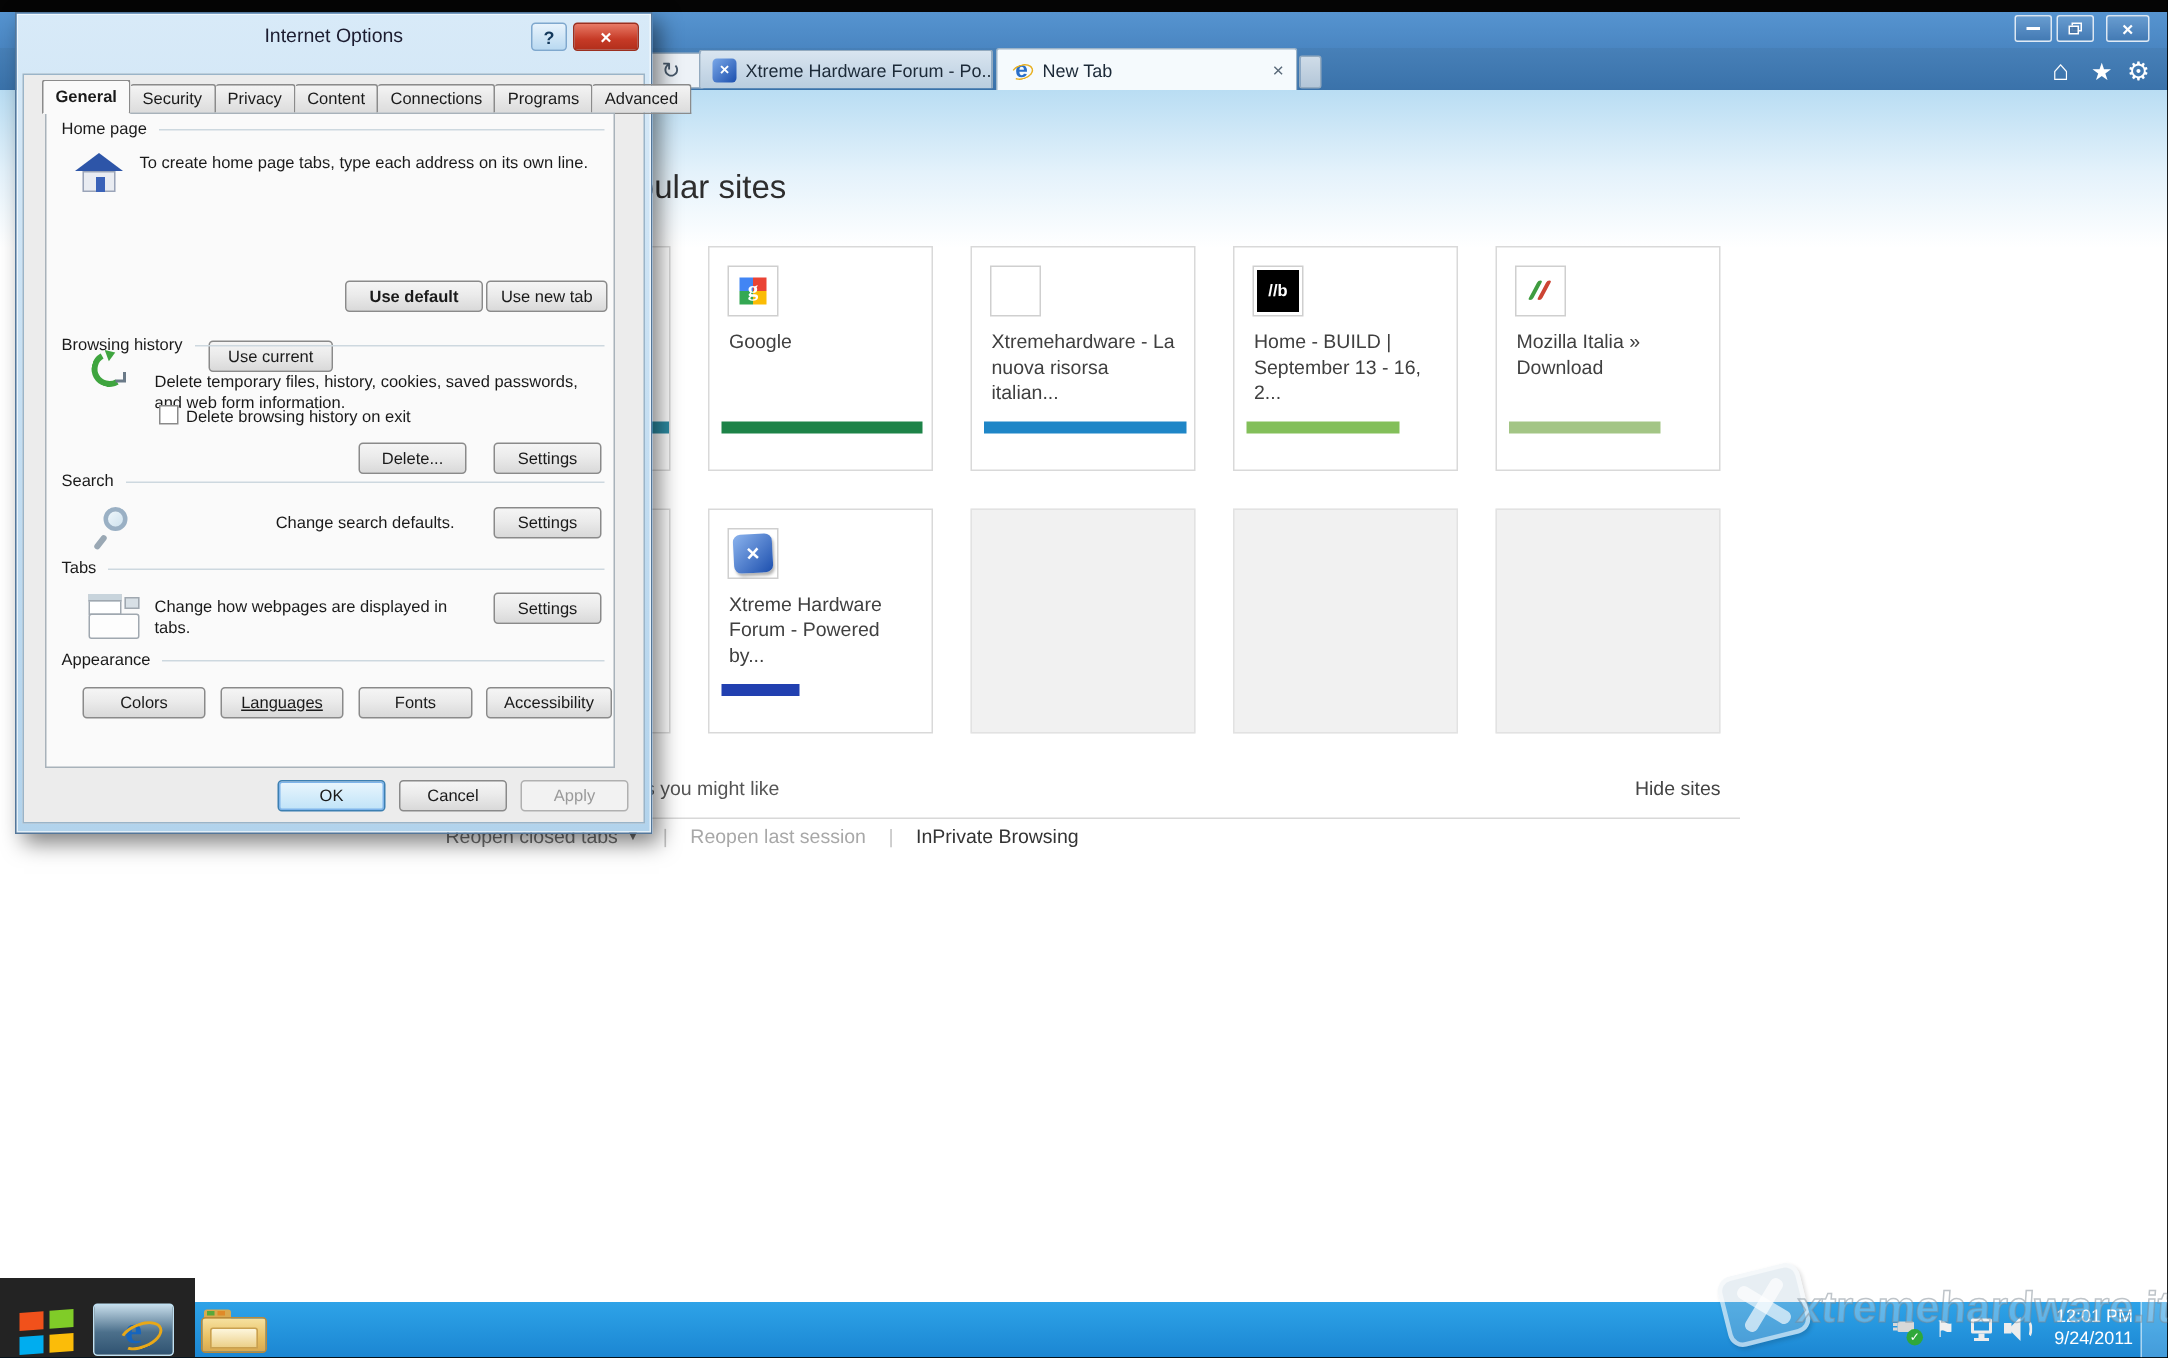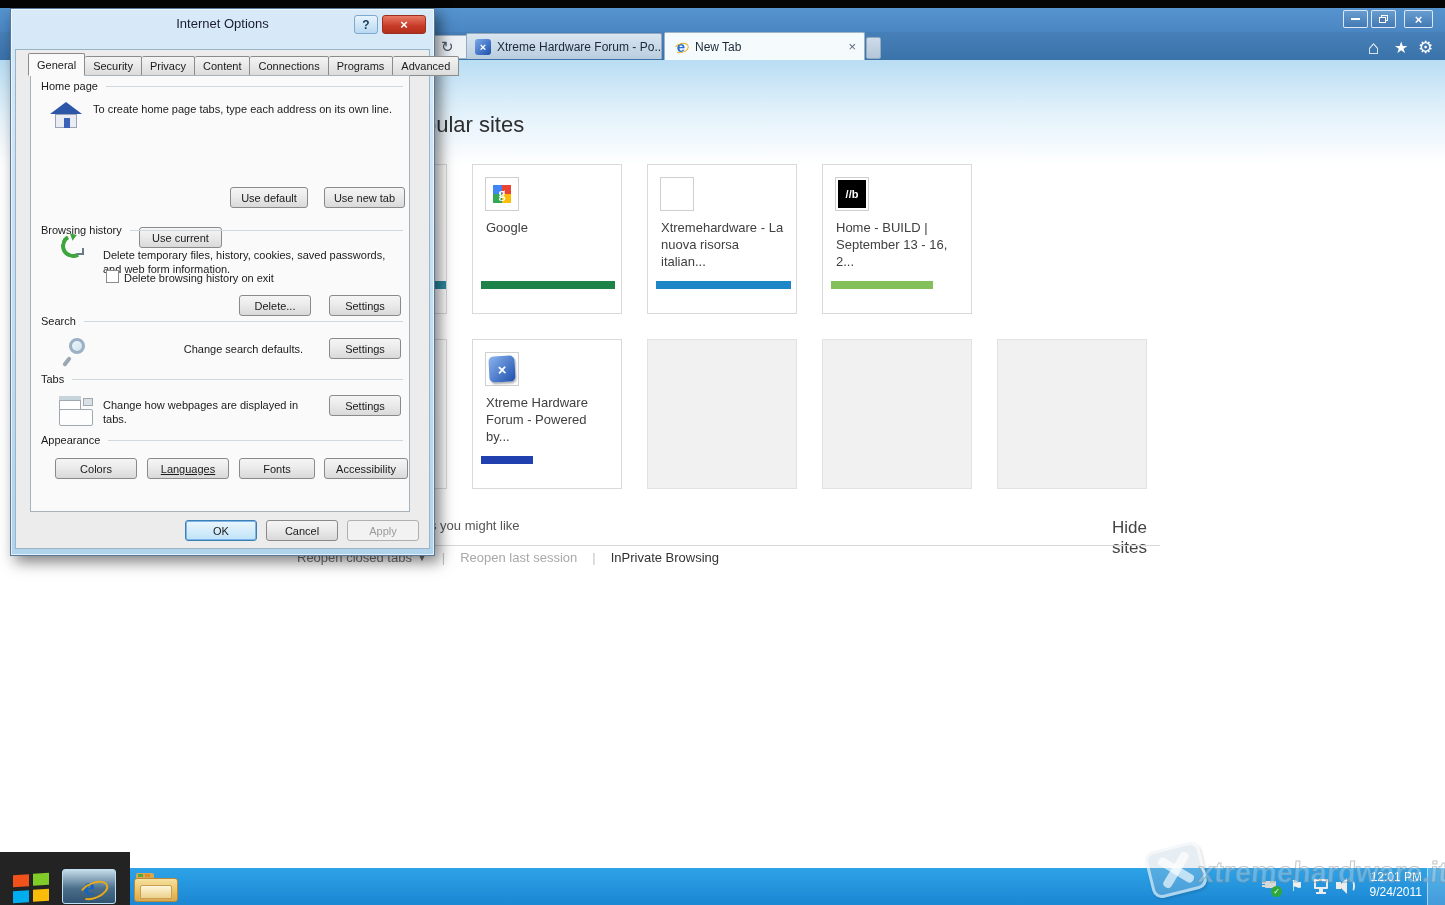--- a/index.html
+++ b/index.html
@@ -77,21 +77,21 @@
   .moz-icon i{position:absolute;width:3px;height:13px;transform:skewX(-28deg);border-radius:2px;}
   .moz-icon .gr{left:5px;top:3px;background:#3f9c40;}
   .moz-icon .rd{left:11px;top:3px;background:#cc4433;}
   .xhw-tile-icon{width:26px;height:26px;border-radius:5px;background:linear-gradient(135deg,#8cb4ee,#1c4fae);
     color:#fff;font-weight:bold;font-size:15px;display:flex;align-items:center;justify-content:center;
     transform:rotate(-3deg);box-shadow:1px 2px 2px rgba(0,0,0,.3);}
   .frag-d{position:absolute;right:13px;top:55px;font-size:13px;color:#404040;}
   .frag-dot{position:absolute;right:15px;top:80px;font-size:13px;color:#404040;}
 
   .yml{position:absolute;left:430px;top:458px;font-size:13px;color:#555;}
-  .hide-sites{position:absolute;left:1087px;top:458px;width:60px;text-align:right;font-size:17px;color:#444;cursor:pointer;}
+  .hide-sites{position:absolute;left:1087px;top:458px;width:60px;text-align:right;font-size:13px;color:#444;cursor:pointer;}
   .pg-divider{position:absolute;left:297px;top:485px;width:863px;height:1px;background:#d8d8d8;}
   .links-row{position:absolute;left:297px;top:490px;font-size:13px;display:flex;align-items:center;}
   .links-row .lnk1{color:#6f6f6f;}
   .links-row .caret{color:#6f6f6f;font-size:10px;margin-left:5px;}
   .links-row .sep{color:#c4c4c4;margin:0 15px;}
   .links-row .lnk2{color:#a8a8a8;}
   .links-row .lnk3{color:#333;}
 
   
   .dialog{position:absolute;left:10px;top:8px;width:425px;height:548px;z-index:40;
@@ -102,21 +102,21 @@
     background:linear-gradient(#e8f3fc,#b9d9f1);color:#14395c;font-size:12px;font-weight:bold;
     display:flex;align-items:center;justify-content:center;}
   .dlg-close{position:absolute;left:371px;top:6px;width:44px;height:19px;border:1px solid #9b3020;border-radius:3px;
     background:linear-gradient(#e87a66,#c63a26 60%,#b22f1c);color:#fff;font-size:13px;font-weight:bold;
     display:flex;align-items:center;justify-content:center;}
   .dlg-body{position:absolute;left:4px;top:40px;width:415px;height:500px;background:#ececec;border:1px solid #9ab4c8;}
   .dlg-tabs{position:absolute;left:12px;top:3px;display:flex;align-items:flex-end;height:23px;}
   .dtab{height:20px;padding:0 8px;font-size:11px;color:#1a1a1a;display:flex;align-items:center;
     background:linear-gradient(#f4f4f4,#dcdcdc);border:1px solid #8b8b8b;border-left:none;border-radius:2px 2px 0 0;}
   .dtab:first-child{border-left:1px solid #8b8b8b;}
-  .dtab.active{height:23px;background:#fafafa;border-left:1px solid #8b8b8b;position:relative;z-index:3;border-bottom:1px solid #fafafa;}
+  .dtab.active{height:23px;background:#fafafa;border-left:1px solid #8b8b8b;position:relative;z-index:3;border-bottom:1px solid #fafafa;font-weight:bold;}
   .dlg-panel{position:absolute;left:14px;top:25px;width:380px;height:437px;background:#fafafa;border:1px solid #a8b2ba;}
 
   .grp-label{position:absolute;font-size:11px;color:#1a1a1a;display:flex;align-items:center;}
   .grp-label .line{height:1px;background:#cdd8df;margin-left:8px;}
   .sect-text{position:absolute;font-size:11px;color:#1a1a1a;line-height:14px;}
   .btn{position:absolute;height:21px;border:1px solid #8a8a8a;border-radius:3px;font-size:11px;color:#1a1a1a;
     background:linear-gradient(#f5f5f5,#ebebeb 45%,#d9d9d9);display:flex;align-items:center;justify-content:center;cursor:default;}
   .btn.ok-focus{border-color:#3c7fb1;background:linear-gradient(#eaf6fd,#bfe3f8);box-shadow:0 0 0 1px #7eb4ea inset;}
   .btn.disabled{color:#9a9a9a;background:#f2f2f2;border-color:#b0b0b0;}
 
@@ -287,20 +287,30 @@
     </div>
 
     <div class="tile r1 c3">
       <div class="favbox">
         <span class="build-icon">//b</span>
       </div>
       <div class="t-title">Home - BUILD | September 13 - 16, 2...</div>
       <div class="bar" style="width:102px;background:#83bf5a"></div>
     </div>
 
+    <div class="tile r1 c4">
+      <div class="favbox">
+        <span class="moz-icon">
+            <i class="gr"></i>
+            <i class="rd"></i>
+          </span>
+      </div>
+      <div class="t-title">Mozilla Italia » Download</div>
+      <div class="bar" style="width:101px;background:#a3c585"></div>
+    </div>
 
     <div class="tile r2 c1">
       <div class="favbox">
         <span class="xhw-tile-icon">×</span>
       </div>
       <div class="t-title">Xtreme Hardware Forum - Powered by...</div>
       <div class="bar" style="width:52px;background:#2140b0"></div>
     </div>
 
     <div class="tile empty r2 c2"></div>
@@ -343,21 +353,21 @@
           <span>Home page</span>
             <span class="line" style="flex:1;"></span>
         </div>
         <div class="house">
             <i class="roof"></i>
             <i class="body"></i>
             <i class="door"></i>
           </div>
         <div class="sect-text" style="left:62px;top:26px;width:305px;">To create home page tabs, type each address on its own line.</div>
         <div class="btn" style="left:108px;top:111px;width:83px;margin-top:40px;">Use current</div>
-        <div class="btn" style="left:199px;top:111px;width:78px;">Use default</div>
+        <div class="btn" style="left:199px;top:111px;width:92px;font-weight:bold;">Use default</div>
         <div class="btn" style="left:293px;top:111px;width:81px;">Use new tab</div>
 
         <div class="grp-label" style="left:10px;top:148px;width:362px;">
           <span>Browsing history</span>
             <span class="line" style="flex:1;"></span>
         </div>
         <div class="hist">
           <i class="arrow"></i>
             <i class="ah"></i>
             <i class="h1"></i>

